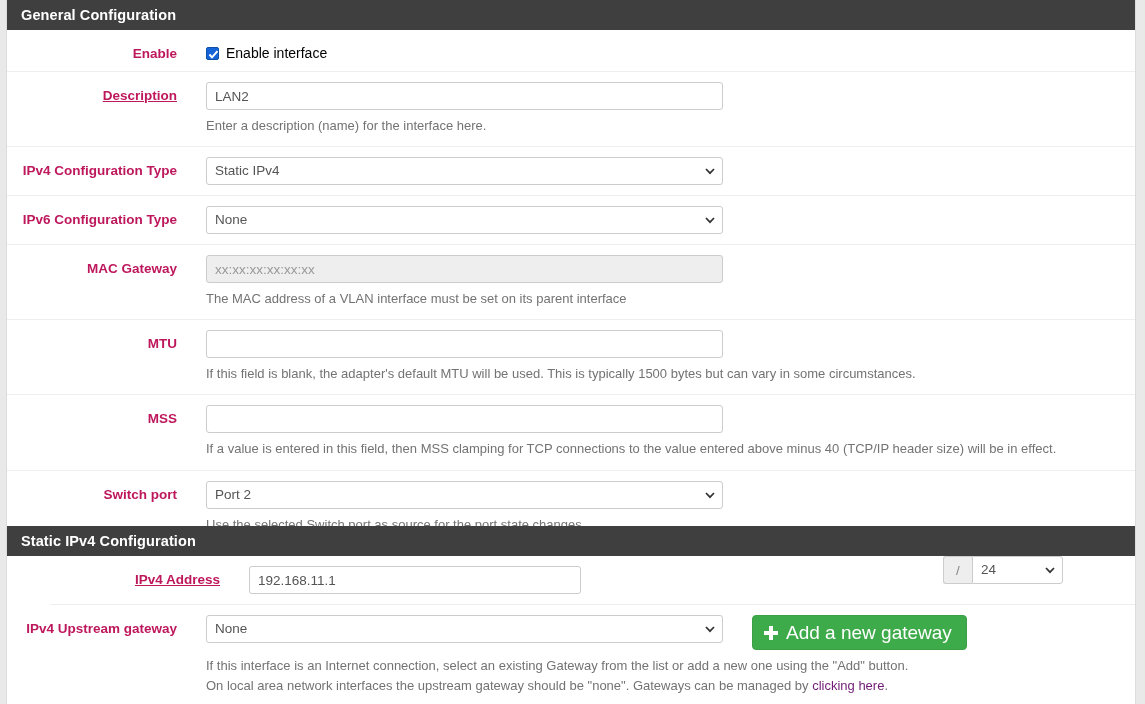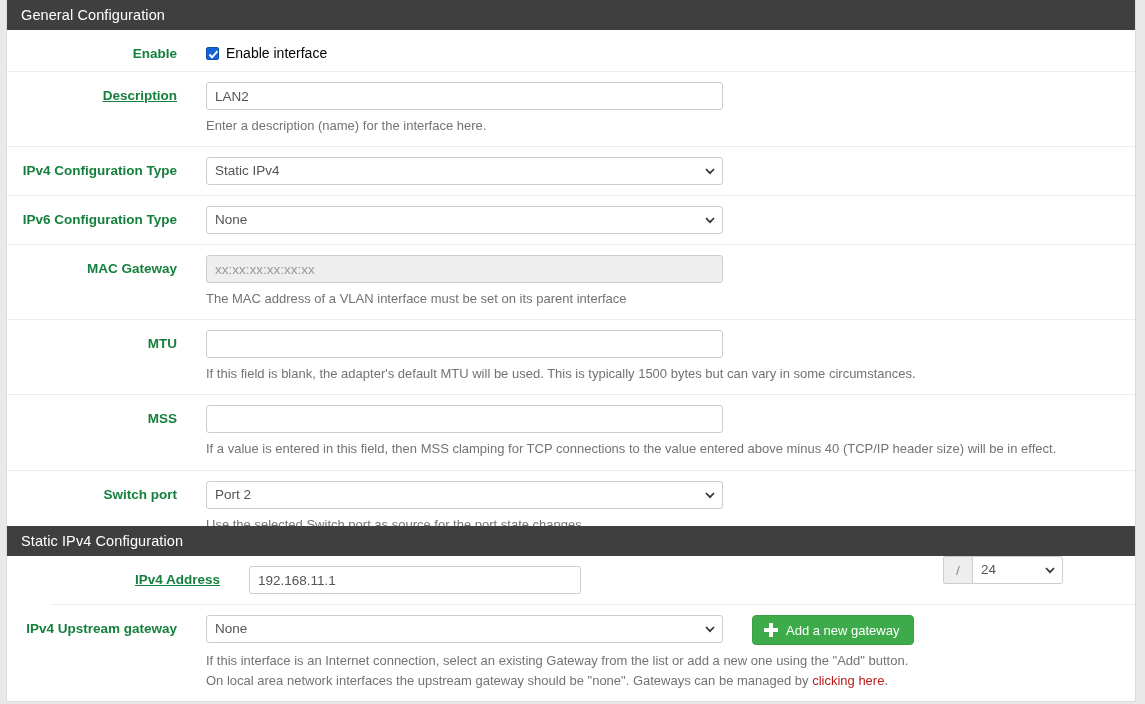--- a/index.html
+++ b/index.html
@@ -27,21 +27,21 @@
     top: 0px;
     width: 1130px;
     background: #ffffff;
     border: 1px solid #dcdcdc;
     border-top: none;
     box-sizing: border-box;
   }
   .panel-heading {
     background: #3f3f3f;
     color: #ffffff;
-    font-weight: normal;
+    font-weight: bold;
     font-size: 14.5px;
     padding: 7px 0 7px 14px;
     letter-spacing: 0.1px;
   }
   .panel-body {
     padding: 0;
   }
   .form-row {
     display: flex;
     align-items: flex-start;
@@ -52,21 +52,21 @@
   }
   .form-row.no-border {
     border-bottom: none;
   }
   .col-label {
     width: 170px;
     flex: 0 0 170px;
     text-align: right;
     font-weight: bold;
     font-size: 13.5px;
-    color: #15803d;
+    color: #be185d;
     padding-top: 6px;
     padding-right: 0;
     box-sizing: border-box;
   }
   .col-label .req {
     text-decoration: underline;
   }
   .col-field {
     flex: 1 1 auto;
     padding-left: 29px;
@@ -117,21 +117,21 @@
     pointer-events: none;
   }
   .chev svg { display: block; }
   .help-block {
     font-size: 13px;
     color: #737373;
     margin-top: 6px;
     line-height: 1.55;
   }
   .help-block a {
-    color: #b91c1c;
+    color: #701a75;
     text-decoration: none;
   }
   .checkbox-row {
     display: flex;
     align-items: center;
     padding-top: 5px;
   }
   .cbx {
     width: 13px;
     height: 13px;
@@ -183,21 +183,21 @@
     width: 91px;
     border-radius: 0 3px 3px 0;
   }
   .btn-success {
     display: inline-flex;
     align-items: center;
     background: #3eab4a;
     border: 1px solid #3a9f45;
     border-radius: 4px;
     color: #ffffff;
-    font-size: 13px;
+    font-size: 19px;
     font-family: "Liberation Sans", sans-serif;
     padding: 7px 14px 7px 11px;
     cursor: pointer;
     line-height: 1;
     margin-left: 29px;
   }
   .btn-success .plus {
     display: inline-block;
     width: 14px;
     height: 14px;

